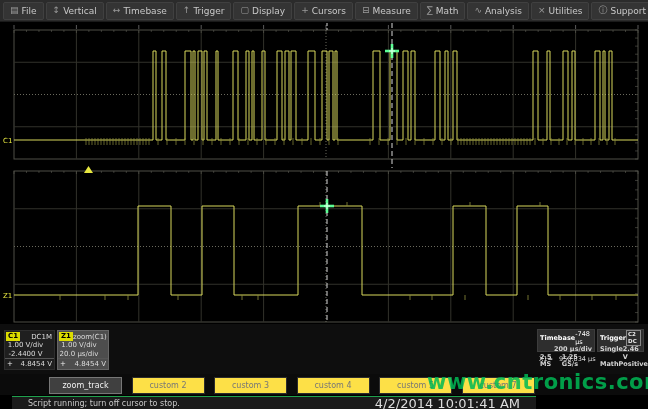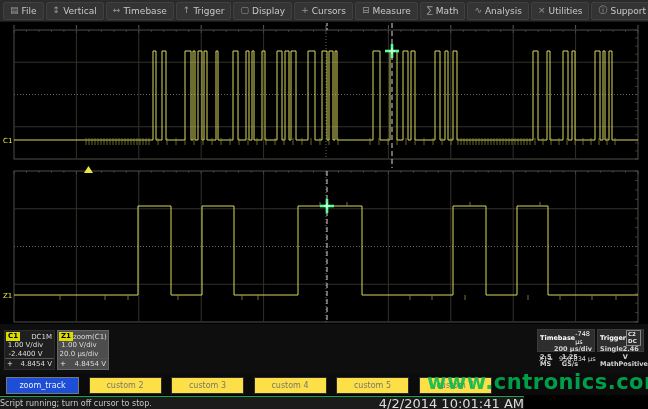--- a/index.html
+++ b/index.html
@@ -36,26 +36,26 @@
   .ibhead{display:flex;justify-content:space-between;align-items:center;line-height:8px;font-weight:bold;color:#fff;}
   .ibrow{display:flex;justify-content:space-between;line-height:7.5px;color:#d5d5d5;font-weight:bold;}
   .src-badge{border:1px solid #888;font-size:5.5px;font-weight:bold;padding:0 1px;line-height:7px;color:#eee;}
   #x1-row{position:absolute;left:539px;top:31px;font-size:6.5px;color:#ddd;display:flex;gap:6px;}
 
   
   #tabbar{position:absolute;top:374px;left:0;width:648px;height:21px;background:#0b0b0b;
           display:flex;gap:9.5px;padding:3px 0 0 6px;box-sizing:border-box;}
   .tab{width:71px;height:15px;background:#fde047;border:1px solid #2d2d2d;color:#777;font-size:8px;
        display:flex;align-items:center;justify-content:center;white-space:nowrap;}
-  .tab.active{background:#1d4ed8;border-color:#777;color:#f0f0f0;}
-
-  
-  #statusbar{position:absolute;top:396px;left:0;width:524px;height:13px;background:#1b1b1b;
+  .tab.active{background:#404040;border-color:#777;color:#f0f0f0;margin-left:43px;}
+
+  
+  #statusbar{position:absolute;top:396px;left:12px;width:524px;height:13px;background:#1b1b1b;
              border-top:1px solid #1fa14d;box-sizing:border-box;display:flex;justify-content:space-between;
-             align-items:center;padding:0 0;font-size:8px;color:#c8c8c8;}
+             align-items:center;padding:0 16px;font-size:8px;color:#c8c8c8;}
   #status-timestamp{font-size:13px;color:#ddd;}
 
   
   #watermark{position:absolute;left:427px;top:370px;font-size:21px;font-weight:bold;
              color:rgba(0,185,85,0.85);z-index:20;pointer-events:none;letter-spacing:0.5px;}
 </style>
 </head>
 <body>
 
 <div id="app">

